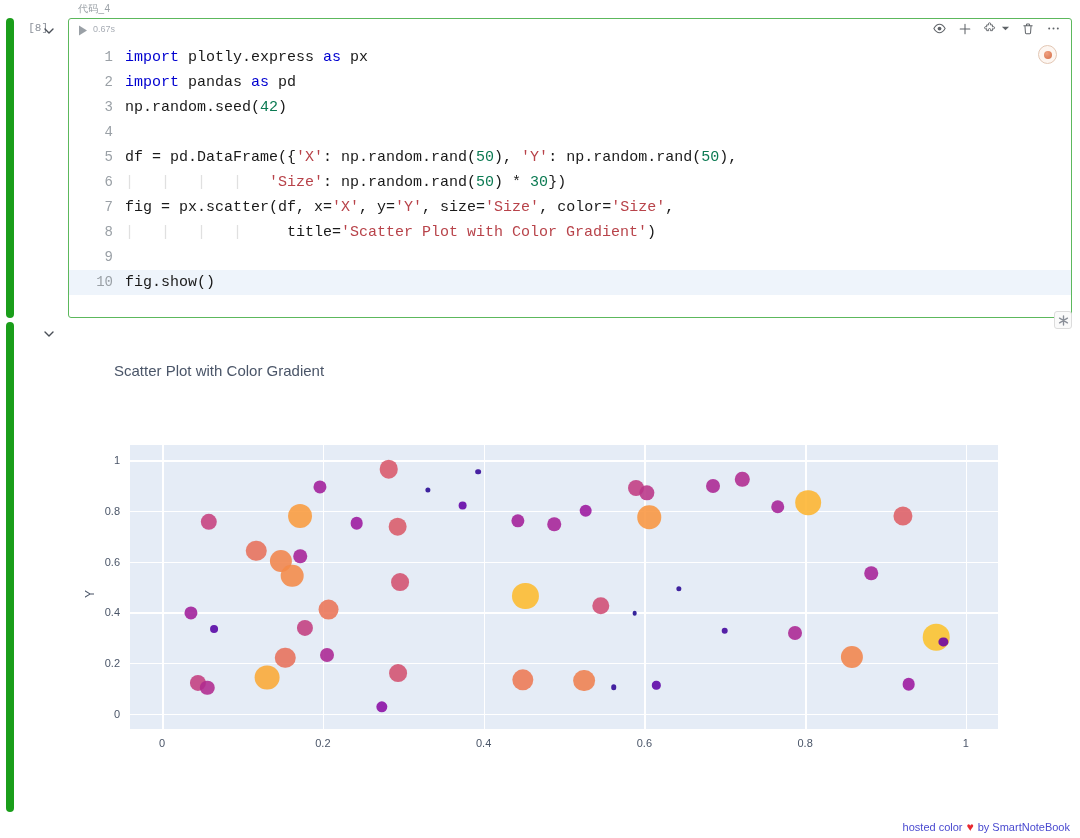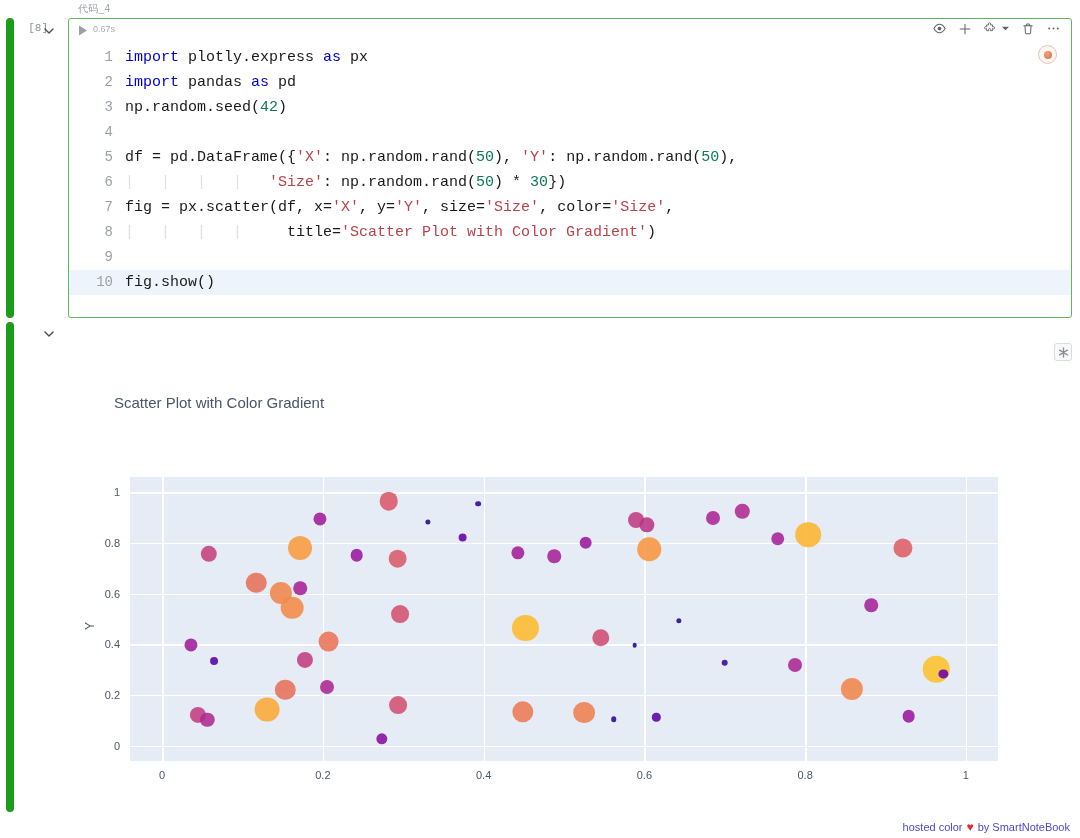--- a/index.html
+++ b/index.html
@@ -93,21 +93,21 @@
     text-align:right; color:#9aa0a6; font-size:14px;
   }
   .tok-kw   { color:#0000d0; }
   .tok-str  { color:#b8434a; }
   .tok-num  { color:#0b7a52; }
   .tok-pln  { color:#1a1a1a; }
   .indent-guides { color:#e0e0e0; }
 
   
   .out-area {
-    position:absolute; left:68px; top:340px;
+    position:absolute; left:68px; top:308px;
     width:1004px; height:480px;
   }
   .out-toolbtn {
     position:absolute; right:0px; top:3px;
     width:18px; height:18px; border:1px solid #dcdcdc;
     border-radius:3px; background:#fafafa;
     display:flex; align-items:center; justify-content:center;
     cursor:pointer; color:#8a8f98;
   }
   .out-toolbtn svg { display:block; }

